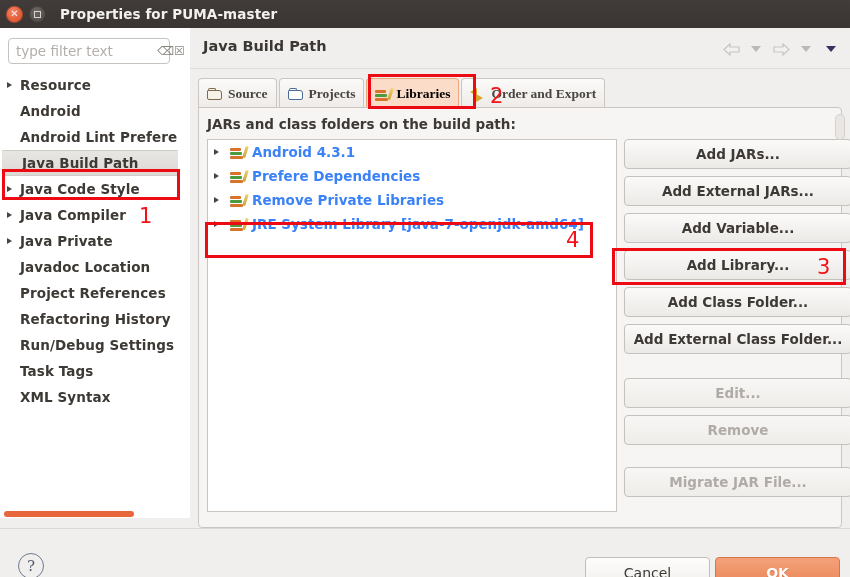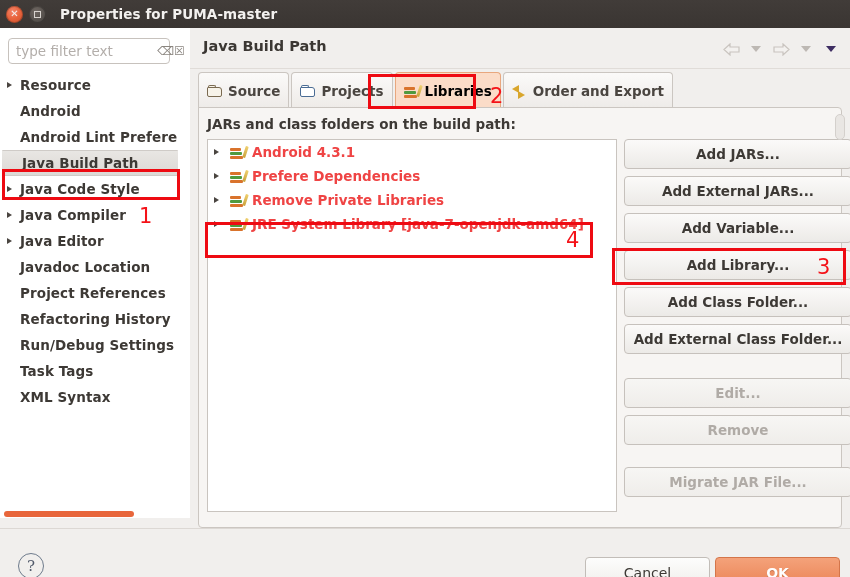--- a/index.html
+++ b/index.html
@@ -124,26 +124,27 @@
   #title-rule {
     position: absolute; left: 0; top: 40px; width: 660px; height: 1px; background: #e0dcd8;
   }
 
   
   #tabstrip {
     position: absolute; left: 8px; top: 48px; width: 644px; height: 32px;
     display: flex; align-items: flex-end;
   }
   .tab {
-    height: 36px; display: flex; align-items: center; gap: 4px;
+    height: 30px; display: flex; align-items: center; gap: 4px;
     padding: 0 8px;
     border: 1px solid #cbc6c1; border-bottom: none;
     border-radius: 4px 4px 0 0;
     background: linear-gradient(to bottom,#fbfaf9 0%, #eeebe8 100%);
     margin-right: 2px;
+    font-family: Liberation Serif, serif;
   }
   .tab .tlabel { font-size: 13.5px; font-weight: bold; color: #4a4540; white-space: nowrap; }
   .tab.active {
     background: #fbdcc8;
     border-color: #e8a77e;
   }
   .tab.active .tlabel { color: #000000; }
 
   
   .ico { width: 17px; height: 14px; position: relative; flex: none; }
@@ -199,21 +200,21 @@
   .lrow {
     position: relative; height: 24px; display: flex; align-items: center;
     padding-left: 22px; white-space: nowrap;
   }
   .lrow .larrow {
     position: absolute; left: 6px; top: 50%; transform: translateY(-50%);
     width: 0; height: 0; border-left: 5px solid #4a4540;
     border-top: 3.5px solid transparent; border-bottom: 3.5px solid transparent;
   }
   .lrow .lico { margin-right: 5px; }
-  .lrow .ltext { font-size: 13.5px; font-weight: bold; color: #ef4444; }
+  .lrow .ltext { font-size: 13.5px; font-weight: bold; color: #3b82f6; }
 
   
   #btncol {
     position: absolute; left: 425px; top: 31px; width: 228px;
     display: flex; flex-direction: column;
   }
   .gbtn {
     height: 30px; width: 228px; margin-bottom: 7px;
     border: 1px solid #c6c1bc; border-radius: 4px;
     background: linear-gradient(to bottom, #fbfaf9 0%, #eceae7 100%);
@@ -300,21 +301,21 @@
         <div class="tree-row">
           <span class="arrow"></span>
           <span class="lbl">Java Code Style</span>
         </div>
         <div class="tree-row">
           <span class="arrow"></span>
           <span class="lbl">Java Compiler</span>
         </div>
         <div class="tree-row">
           <span class="arrow"></span>
-          <span class="lbl">Java Editor</span>
+          <span class="lbl">Java Private</span>
         </div>
         <div class="tree-row">
           <span class="lbl">Javadoc Location</span>
         </div>
         <div class="tree-row">
           <span class="lbl">Project References</span>
         </div>
         <div class="tree-row">
           <span class="lbl">Refactoring History</span>
         </div>

